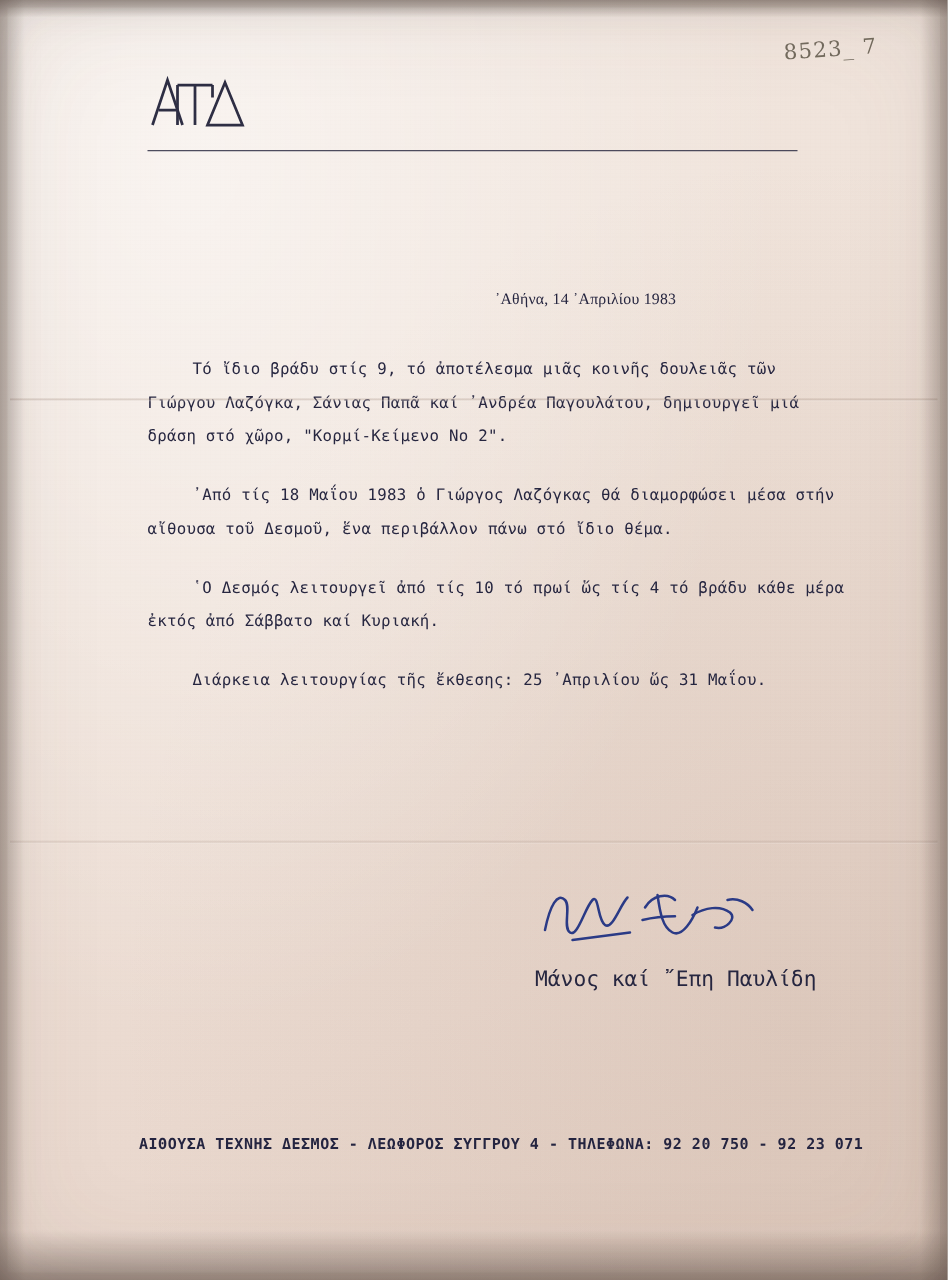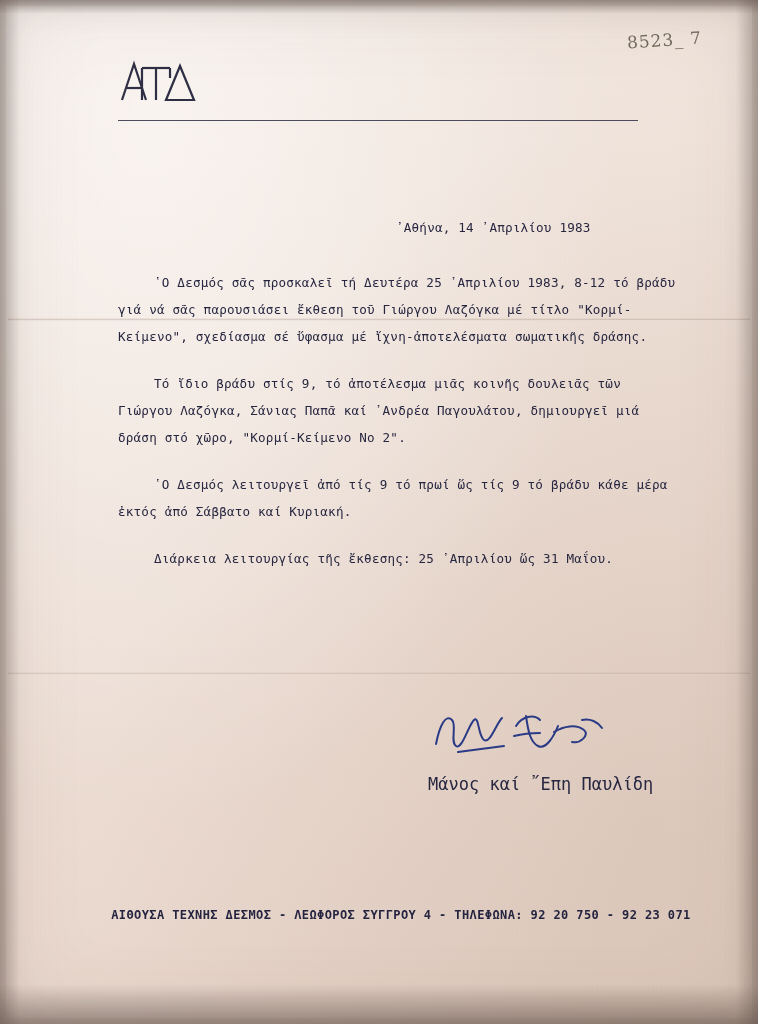--- a/index.html
+++ b/index.html
@@ -109,22 +109,23 @@
     position: absolute;
     left: 118px;
     top: 210px;
     width: 560px;
     color: #262640;
     font-size: 12.6px;
     line-height: 27px;
     letter-spacing: .2px;
   }
   .date-line {
-    margin: 4px 0 28px 0;
+    margin: 16px 0 28px 0;
     padding-left: 278px;
+    font-family: Liberation Serif, serif;
   }
   .salutation {
     margin: 0 0 20px 0;
   }
   .para {
     margin: 0 0 20px 0;
     text-indent: 36px;
   }
   .para.p-last { margin-bottom: 2px; }
 
@@ -199,23 +200,23 @@
           <path d="M24 10 L24 42"></path>
           <path d="M52 10 L52 20"></path>
         </g>
       </svg>
     </div>
     <div class="rule"></div>
   </div>
 
   <div class="doc-body">
     <p class="date-line">᾿Αθήνα, 14 ᾿Απριλίου 1983</p>
-    <p class="para">῾Ο Δεσμός σᾶς προσκαλεῖ τή Δευτέρα 25 ᾿Απριλίου 1983, 8-12 τό βράδυ γιά νά σᾶς παρουσιάσει ἔκθεση τοῦ Γιώργου Λαζόγκα μέ τίτλο "Κορμί-Κείμενο", σχεδίασμα σέ ὕφασμα μέ ἴχνη-ἀποτελέσματα σωματικῆς δράσης.</p>
     <p class="para">Τό ἴδιο βράδυ στίς 9, τό ἀποτέλεσμα μιᾶς κοινῆς δουλειᾶς τῶν Γιώργου Λαζόγκα, Σάνιας Παπᾶ καί ᾿Ανδρέα Παγουλάτου, δημιουργεῖ μιά δράση στό χῶρο, "Κορμί-Κείμενο Νο 2".</p>
-    <p class="para">῾Ο Δεσμός λειτουργεῖ ἀπό τίς 9 τό πρωί ὥς τίς 9 τό βράδυ κάθε μέρα ἐκτός ἀπό Σάββατο καί Κυριακή.</p>
+    <p class="para">᾿Από τίς 18 Μαΐου 1983 ὁ Γιώργος Λαζόγκας θά διαμορφώσει μέσα στήν αἴθουσα τοῦ Δεσμοῦ, ἕνα περιβάλλον πάνω στό ἴδιο θέμα.</p>
+    <p class="para">῾Ο Δεσμός λειτουργεῖ ἀπό τίς 10 τό πρωί ὥς τίς 4 τό βράδυ κάθε μέρα ἐκτός ἀπό Σάββατο καί Κυριακή.</p>
     <p class="para p-last">Διάρκεια λειτουργίας τῆς ἔκθεσης: 25 ᾿Απριλίου ὥς 31 Μαΐου.</p>
   </div>
 
   <div class="signature-block">
     <div class="signature-ink">
       <svg width="190" height="58" viewBox="0 0 190 58" aria-hidden="true">
         <g fill="none" stroke="#2a3a86" stroke-width="2" stroke-linecap="round" stroke-linejoin="round">
           <path d="M6 38 C10 18, 16 8, 22 14 C27 19, 20 36, 26 40 C32 44, 38 20, 44 14 C49 9, 48 30, 54 34 C60 38, 66 18, 72 12"></path>
           <path d="M28 46 C44 44, 58 42, 74 40"></path>
           <path d="M86 20 C92 10, 104 8, 110 14"></path>

